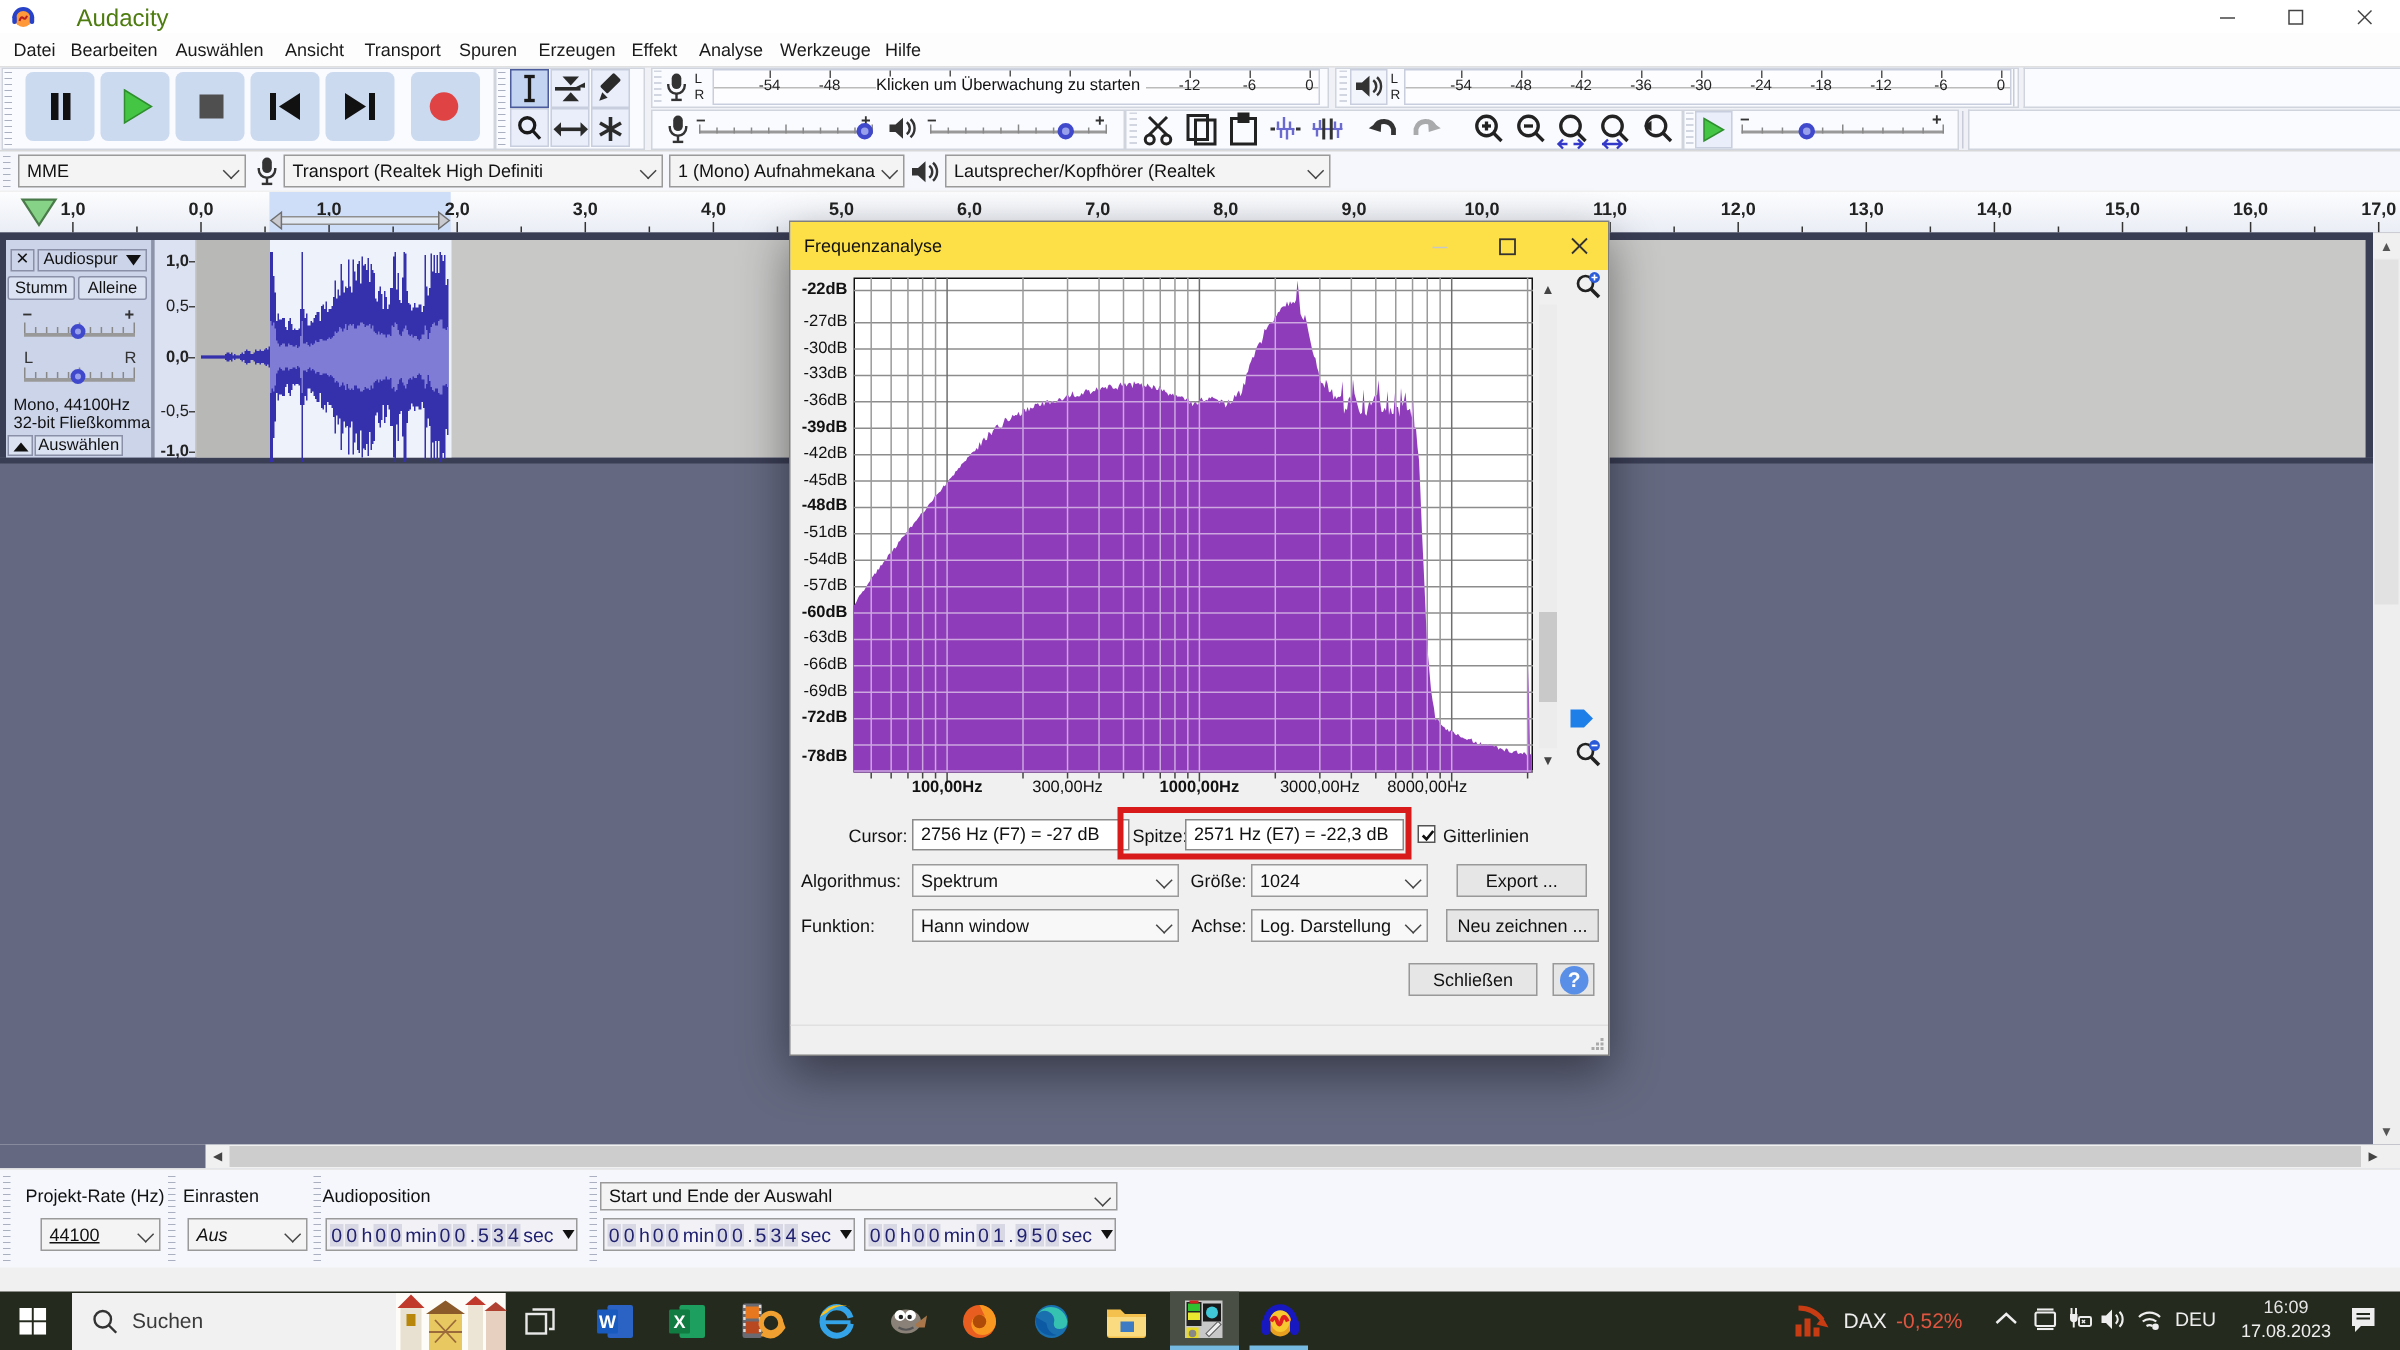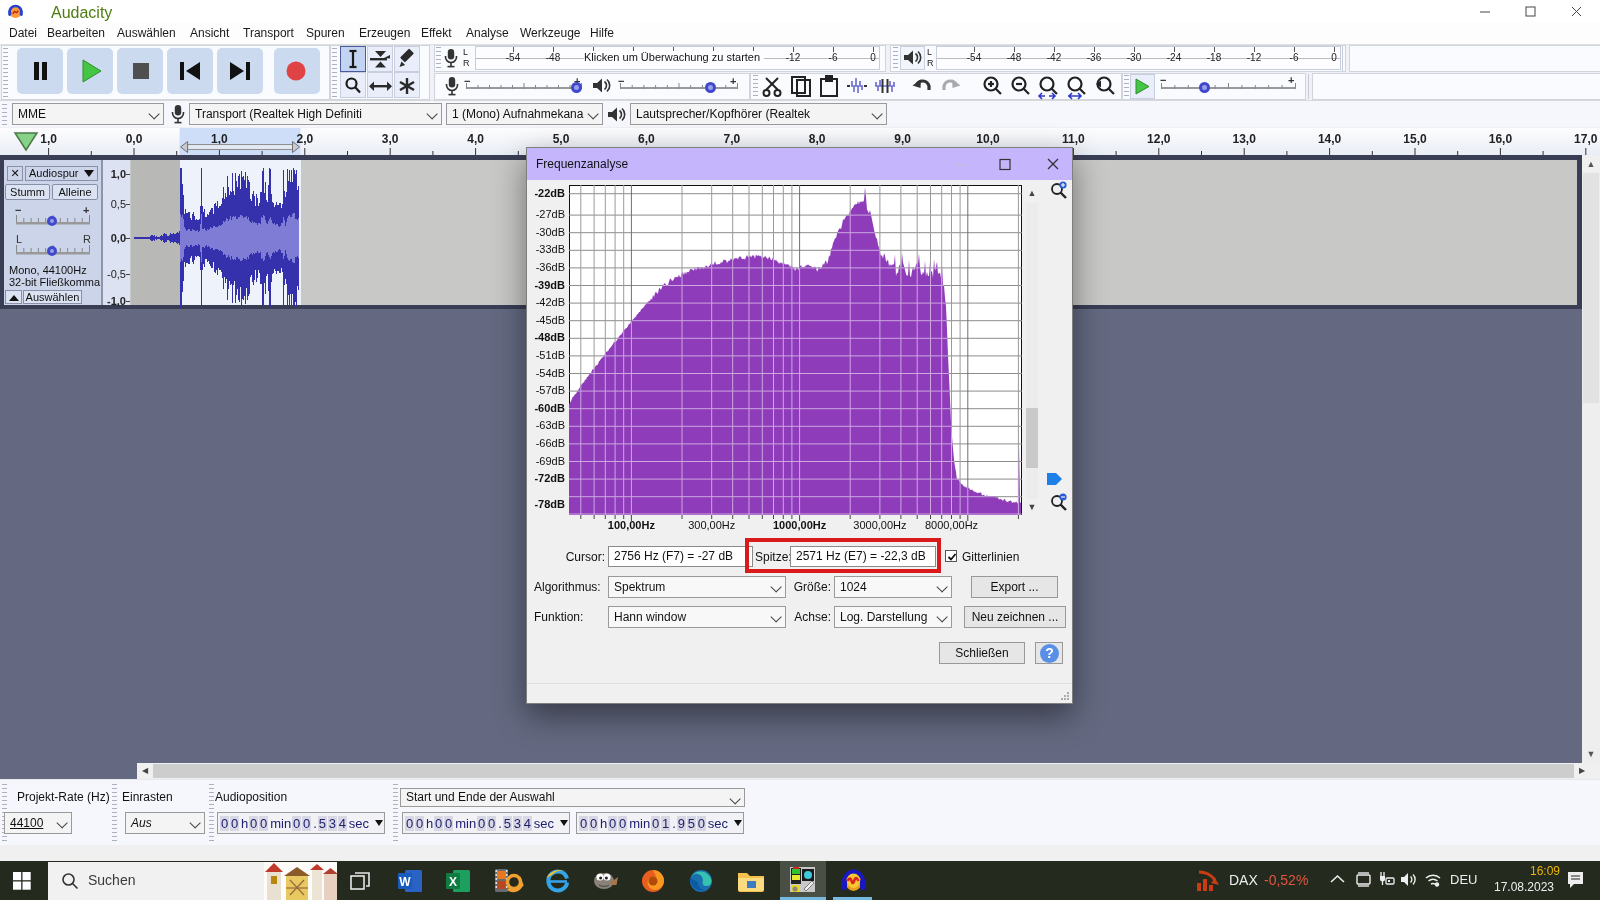--- a/index.html
+++ b/index.html
@@ -503,21 +503,21 @@
   <div class="abs" style="left:137px;top:0;width:16px;height:16px;color:#444;font-size:8px;text-align:center;line-height:16px;">◀</div>
   <div class="abs" style="left:153px;top:1px;width:1421px;height:14px;background:#cdcdcd;"></div>
   <div class="abs" style="left:1574px;top:0;width:16px;height:16px;color:#444;font-size:8px;text-align:center;line-height:16px;">▶</div>
   <div class="abs" style="left:1590px;top:0;width:10px;height:16px;background:#f0f0f0;"></div>
 </div>
 
 <div class="abs" style="left:0;top:779px;width:1600px;height:66px;background:#f5f7fc;border-top:1px solid #e8e8e8;">
 
   <div class="grip" style="left:2px;top:4px;height:58px;"></div>
   <div class="lbl" style="left:17px;top:10px;">Projekt-Rate (Hz)</div>
-  <div class="combo" style="left:4px;top:32px;width:68px;height:22px;text-decoration:underline;">44100</div>
+  <div class="combo" style="left:27px;top:32px;width:80px;height:22px;text-decoration:underline;">44100</div>
   <div class="grip" style="left:112px;top:4px;height:58px;"></div>
   <div class="lbl" style="left:122px;top:10px;">Einrasten</div>
   <div class="combo" style="left:125px;top:32px;width:80px;height:22px;font-style:italic;">Aus</div>
   <div class="grip" style="left:209px;top:4px;height:58px;"></div>
   <div class="lbl" style="left:215px;top:10px;">Audioposition</div>
   <div class="abs" style="left:217px;top:32px;width:168px;height:22px;background:#f2f2f6;border:1px solid #9a9a9a;overflow:hidden;">
       <div class="abs" style="left:2px;top:3px;font-size:13px;color:#202070;white-space:nowrap;"><span style="display:inline-block;width:9px;text-align:center;background:#d8d8e4;margin-right:1px;">0</span><span style="display:inline-block;width:9px;text-align:center;background:#d8d8e4;margin-right:1px;">0</span><span style="display:inline-block;padding:0 1px;">h</span><span style="display:inline-block;width:9px;text-align:center;background:#d8d8e4;margin-right:1px;">0</span><span style="display:inline-block;width:9px;text-align:center;background:#d8d8e4;margin-right:1px;">0</span><span style="display:inline-block;padding:0 1px;">min</span><span style="display:inline-block;width:9px;text-align:center;background:#d8d8e4;margin-right:1px;">0</span><span style="display:inline-block;width:9px;text-align:center;background:#d8d8e4;margin-right:1px;">0</span><span style="display:inline-block;padding:0 1px;">.</span><span style="display:inline-block;width:9px;text-align:center;background:#d8d8e4;margin-right:1px;">5</span><span style="display:inline-block;width:9px;text-align:center;background:#d8d8e4;margin-right:1px;">3</span><span style="display:inline-block;width:9px;text-align:center;background:#d8d8e4;margin-right:1px;">4</span><span style="display:inline-block;padding:0 1px;">sec</span></div>
       <div class="abs" style="right:1px;top:7px;width:0;height:0;border-left:4px solid transparent;border-right:4px solid transparent;border-top:6px solid #111;"></div>
     </div>
   <div class="grip" style="left:393px;top:4px;height:58px;"></div>
@@ -696,32 +696,32 @@
   </svg>
   <svg style="left:1400px;top:10px" width="18" height="17" viewBox="0 0 18 17">
     <path d="M1 6 h3 l4-4 v13 L4 11 H1 Z" fill="#eee"></path>
     <path d="M10.5 5.5 a4 4 0 0 1 0 6 M13 3.5 a7 7 0 0 1 0 10" fill="none" stroke="#eee" stroke-width="1.4"></path>
   </svg>
   <svg style="left:1424px;top:11px" width="18" height="15" viewBox="0 0 18 15">
     <path d="M2 6 a10 10 0 0 1 14 0 M4.5 9 a7 7 0 0 1 9 0 M7 12 a4 4 0 0 1 4 0" fill="none" stroke="#eee" stroke-width="1.5"></path>
     <circle cx="13" cy="12.5" r="2.2" fill="#eee"></circle>
   </svg>
   <div class="abs" style="left:1450px;top:11px;font-size:13px;color:#eee;">DEU</div>
-  <div class="abs" style="left:1488px;top:3px;width:72px;text-align:right;font-size:12px;color:#eab308;">16:09</div>
+  <div class="abs" style="left:1488px;top:3px;width:72px;text-align:center;font-size:12px;color:#e5e5e5;">16:09</div>
   <div class="abs" style="left:1488px;top:19px;width:72px;text-align:center;font-size:12px;color:#eee;">17.08.2023</div>
   <svg style="left:1566px;top:9px" width="19" height="19" viewBox="0 0 19 19">
     <path d="M2 2 h15 v12 h-9 l-4 4 v-4 h-2 Z" fill="#eee"></path>
     <path d="M5 6 h9 M5 9 h9" stroke="#22271d" stroke-width="1.2"></path>
   </svg>
 
 </div>
 
 <div class="abs" style="left:526px;top:147px;width:547px;height:557px;background:#f0f0f0;border:1px solid #7f7f7f;box-shadow:0 12px 30px rgba(0,0,0,.45);">
 
-  <div class="abs" style="left:0;top:0;width:545px;height:32px;background:#c4b5fd;">
+  <div class="abs" style="left:0;top:0;width:545px;height:32px;background:#fde047;">
     <div class="abs" style="left:9px;top:9px;font-size:12px;color:#111;">Frequenzanalyse</div>
     <svg style="left:428px;top:11px" width="120" height="11" viewBox="0 0 120 11">
       <line x1="0" y1="6" x2="10" y2="6" stroke="#c8c8c8" stroke-width="1"></line>
       <rect x="45" y="0.5" width="10" height="10" fill="none" stroke="#333" stroke-width="1.2"></rect>
       <line x1="93" y1="0" x2="103" y2="10" stroke="#333" stroke-width="1.2"></line>
       <line x1="103" y1="0" x2="93" y2="10" stroke="#333" stroke-width="1.2"></line>
     </svg>
   </div>
 
   <div class="abs" style="left:42px;top:37px;width:453px;height:330px;background:#fff;border:1px solid #111;">

